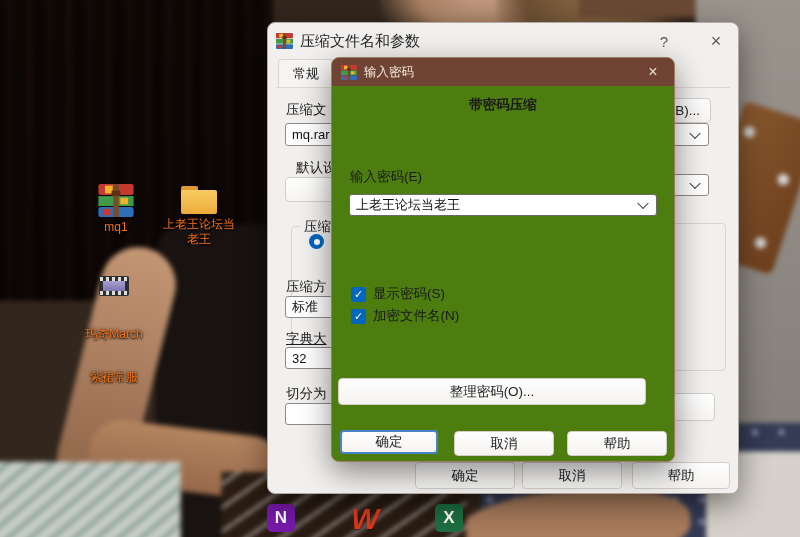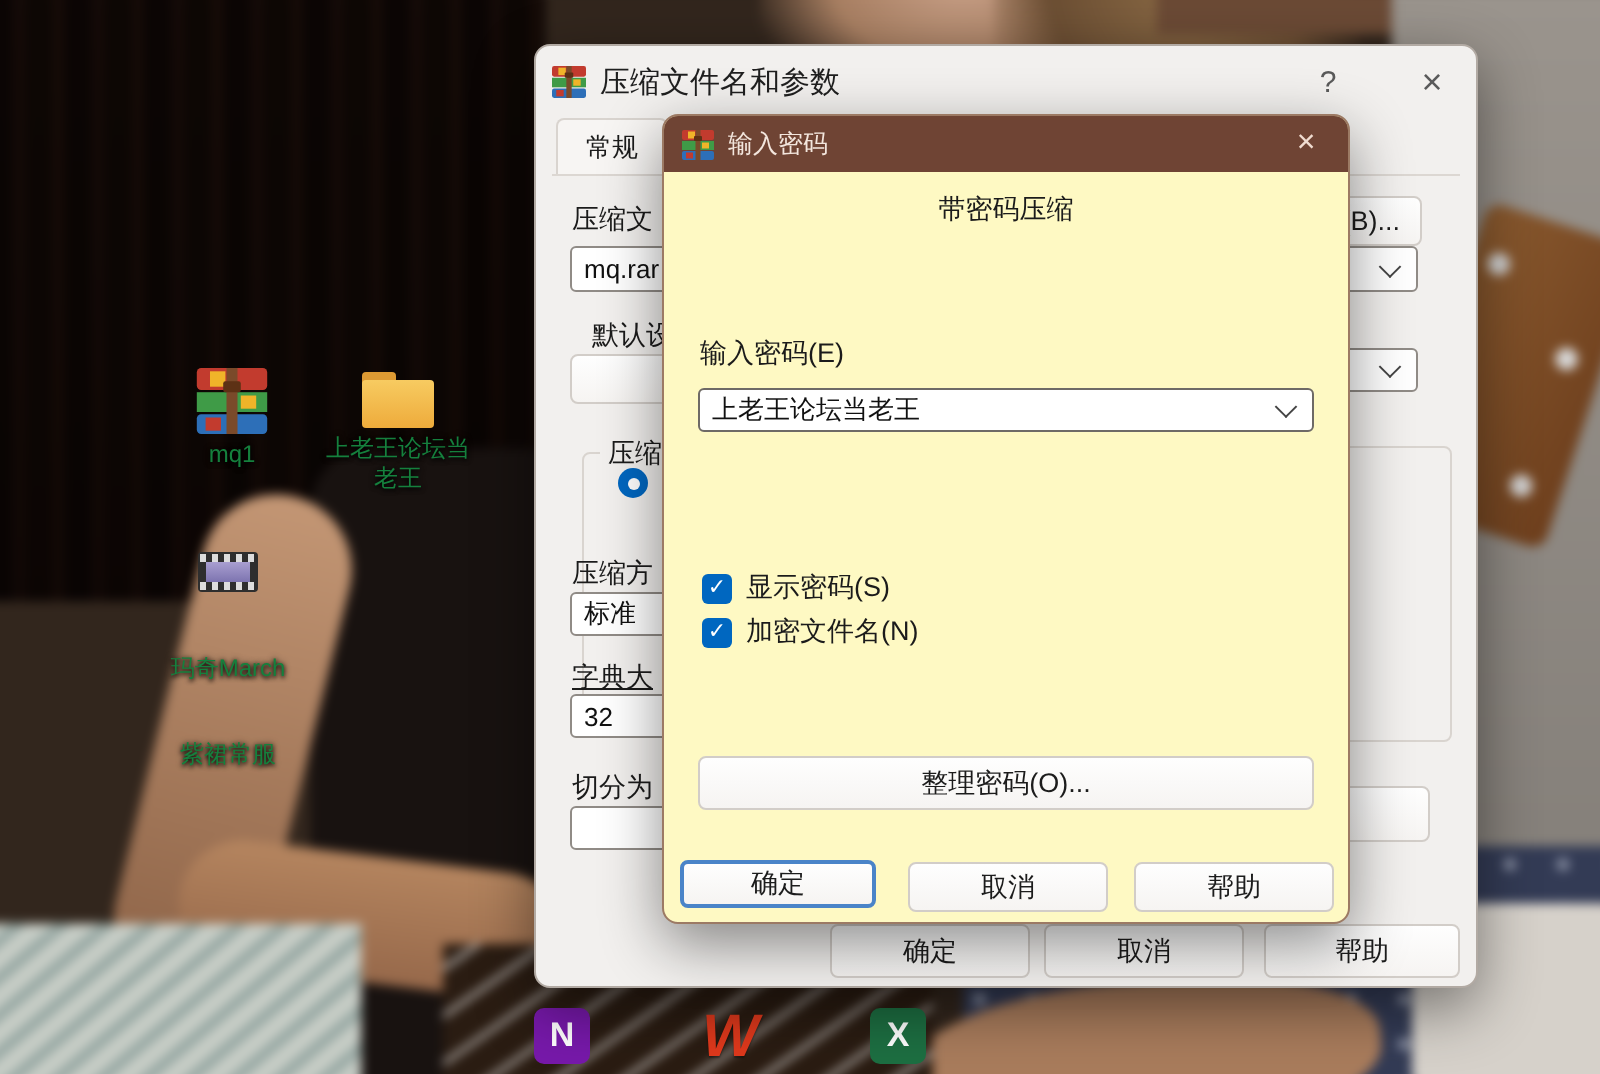--- a/index.html
+++ b/index.html
@@ -33,21 +33,21 @@
   .ph-sheetL{left:0;top:458px;width:185px;height:82px;background:#c7cdc6;
     background-image:repeating-linear-gradient(-40deg,rgba(50,90,90,.35) 0 5px,rgba(255,255,255,0) 5px 14px);}
   .ph-floral{left:480px;top:420px;width:320px;height:120px;background:#333b55;
     background-image:radial-gradient(circle 3px at 8px 9px,#cfd4e2 0,rgba(0,0,0,0) 4px);background-size:26px 22px;}
   .ph-hand{left:455px;top:486px;width:230px;height:75px;background:#a97c5c;border-radius:45%;transform:rotate(-5deg);}
   .ph-sheetR{left:700px;top:448px;width:105px;height:95px;background:#d6d1ca;border-radius:12px;}
   .ph-woodBL{left:225px;top:468px;width:240px;height:75px;background:#2a1c12;
     background-image:repeating-linear-gradient(-35deg,rgba(0,0,0,0) 0 17px,rgba(255,255,255,.75) 17px 19px);}
   
   .dicon{position:absolute;z-index:2;display:flex;flex-direction:column;align-items:center;}
-  .dlabel{color:#15803d;font-size:12px;line-height:15px;text-align:center;
+  .dlabel{color:#f97316;font-size:12px;line-height:15px;text-align:center;
     text-shadow:0 1px 2px rgba(0,0,0,.95),0 0 3px rgba(0,0,0,.8);margin-top:3px;}
   .folder-ico{position:relative;width:36px;height:28px;}
   .folder-back{position:absolute;left:0;top:0;width:17px;height:8px;background:#dd9a33;border-radius:2px 2px 0 0;}
   .folder-body{position:absolute;left:0;top:4px;width:36px;height:24px;
     background:linear-gradient(#f7cb61,#eeab3b);border-radius:2px;}
   .film-ico{position:relative;width:30px;height:20px;background:#2e2e2e;border-radius:2px;
     display:flex;align-items:center;justify-content:center;}
   .film-ico:before,.film-ico:after{content:"";position:absolute;left:1px;right:1px;height:4px;
     background:repeating-linear-gradient(90deg,#ddd 0 3px,#2e2e2e 3px 6px);}
   .film-ico:before{top:1px;} .film-ico:after{bottom:1px;}
@@ -56,21 +56,21 @@
   .dock-ico{position:absolute;z-index:2;width:28px;height:40px;}
   .tile{width:28px;height:28px;border-radius:5px;color:#fff;font-weight:bold;font-size:17px;
     display:flex;align-items:center;justify-content:center;}
   .onenote{background:#7719aa;}
   .excel{background:#1d6f42;}
   .wpsW{color:#e0391c;font-size:30px;font-weight:900;font-style:italic;line-height:28px;
     text-shadow:0 1px 1px rgba(0,0,0,.4);}
   
   .dlg{position:absolute;background:#f2f0ee;border-radius:8px;box-shadow:0 10px 30px rgba(0,0,0,.45);}
   #main-dlg{left:267px;top:22px;width:470px;height:470px;z-index:10;border:1px solid #b2aaa3;}
-  #pwd-dlg{left:331px;top:57px;width:342px;height:403px;z-index:20;border:1px solid #9c7a64;background:#fef9c3;}
+  #pwd-dlg{left:331px;top:57px;width:342px;height:403px;z-index:20;border:1px solid #9c7a64;background:#4d7c0f;}
   .lbl{position:absolute;font-size:13.5px;color:#1b1b1b;white-space:nowrap;}
   .btn{position:absolute;background:linear-gradient(#fefefe,#f6f4f2);border:1px solid #d2cdc8;
     border-radius:4px;font-size:13.5px;color:#1c1c1c;display:flex;align-items:center;justify-content:center;}
   .btn.focused{border:2px solid #4a84c8;}
   .combo{position:absolute;background:#fff;border:1px solid #908b86;border-radius:3px;
     font-size:13px;color:#111;display:flex;align-items:center;padding:0 22px 0 6px;overflow:hidden;white-space:nowrap;}
   .combo.dark{border-color:#6e6a66;}
   .chev{position:absolute;right:9px;top:50%;width:7px;height:7px;border-right:1.6px solid #444;
     border-bottom:1.6px solid #444;transform:translateY(-70%) rotate(45deg);}
   .groupbox{position:absolute;border:1px solid #d9d4cf;border-radius:4px;}
@@ -227,37 +227,37 @@
 
   <div id="pwd-dlg" class="dlg">
     <div class="ptitlebar">
       <svg width="16" height="15" viewBox="0 0 32 30">
           <use href="#winrar-ico"></use>
         </svg>
       <div class="ptitle">输入密码</div>
       <div class="pclose">×</div>
     </div>
 
-    <div class="heading" style="top:38px;">带密码压缩</div>
+    <div class="heading" style="top:38px;font-weight:bold;">带密码压缩</div>
 
     <div class="lbl" style="left:18px;top:110px;">输入密码(E)</div>
     <div class="combo dark" style="left:17px;top:136px;width:308px;height:22px;box-sizing:border-box;">
       <span>上老王论坛当老王</span>
       <span class="chev"></span>
     </div>
 
     <div class="chkrow" style="left:19px;top:227px;">
       <span class="chk">✓</span>
       <span class="chklbl">显示密码(S)</span>
     </div>
     <div class="chkrow" style="left:19px;top:249px;">
       <span class="chk">✓</span>
       <span class="chklbl">加密文件名(N)</span>
     </div>
 
-    <div class="btn" style="left:17px;top:320px;width:306px;height:25px;">整理密码(O)...</div>
+    <div class="btn" style="left:6px;top:320px;width:306px;height:25px;">整理密码(O)...</div>
 
     <div class="btn focused" style="left:8px;top:372px;width:98px;height:24px;box-sizing:border-box;">确定</div>
     <div class="btn" style="left:122px;top:373px;width:98px;height:23px;">取消</div>
     <div class="btn" style="left:235px;top:373px;width:98px;height:23px;">帮助</div>
   </div>
 
 </div>
 
 </body></html>

